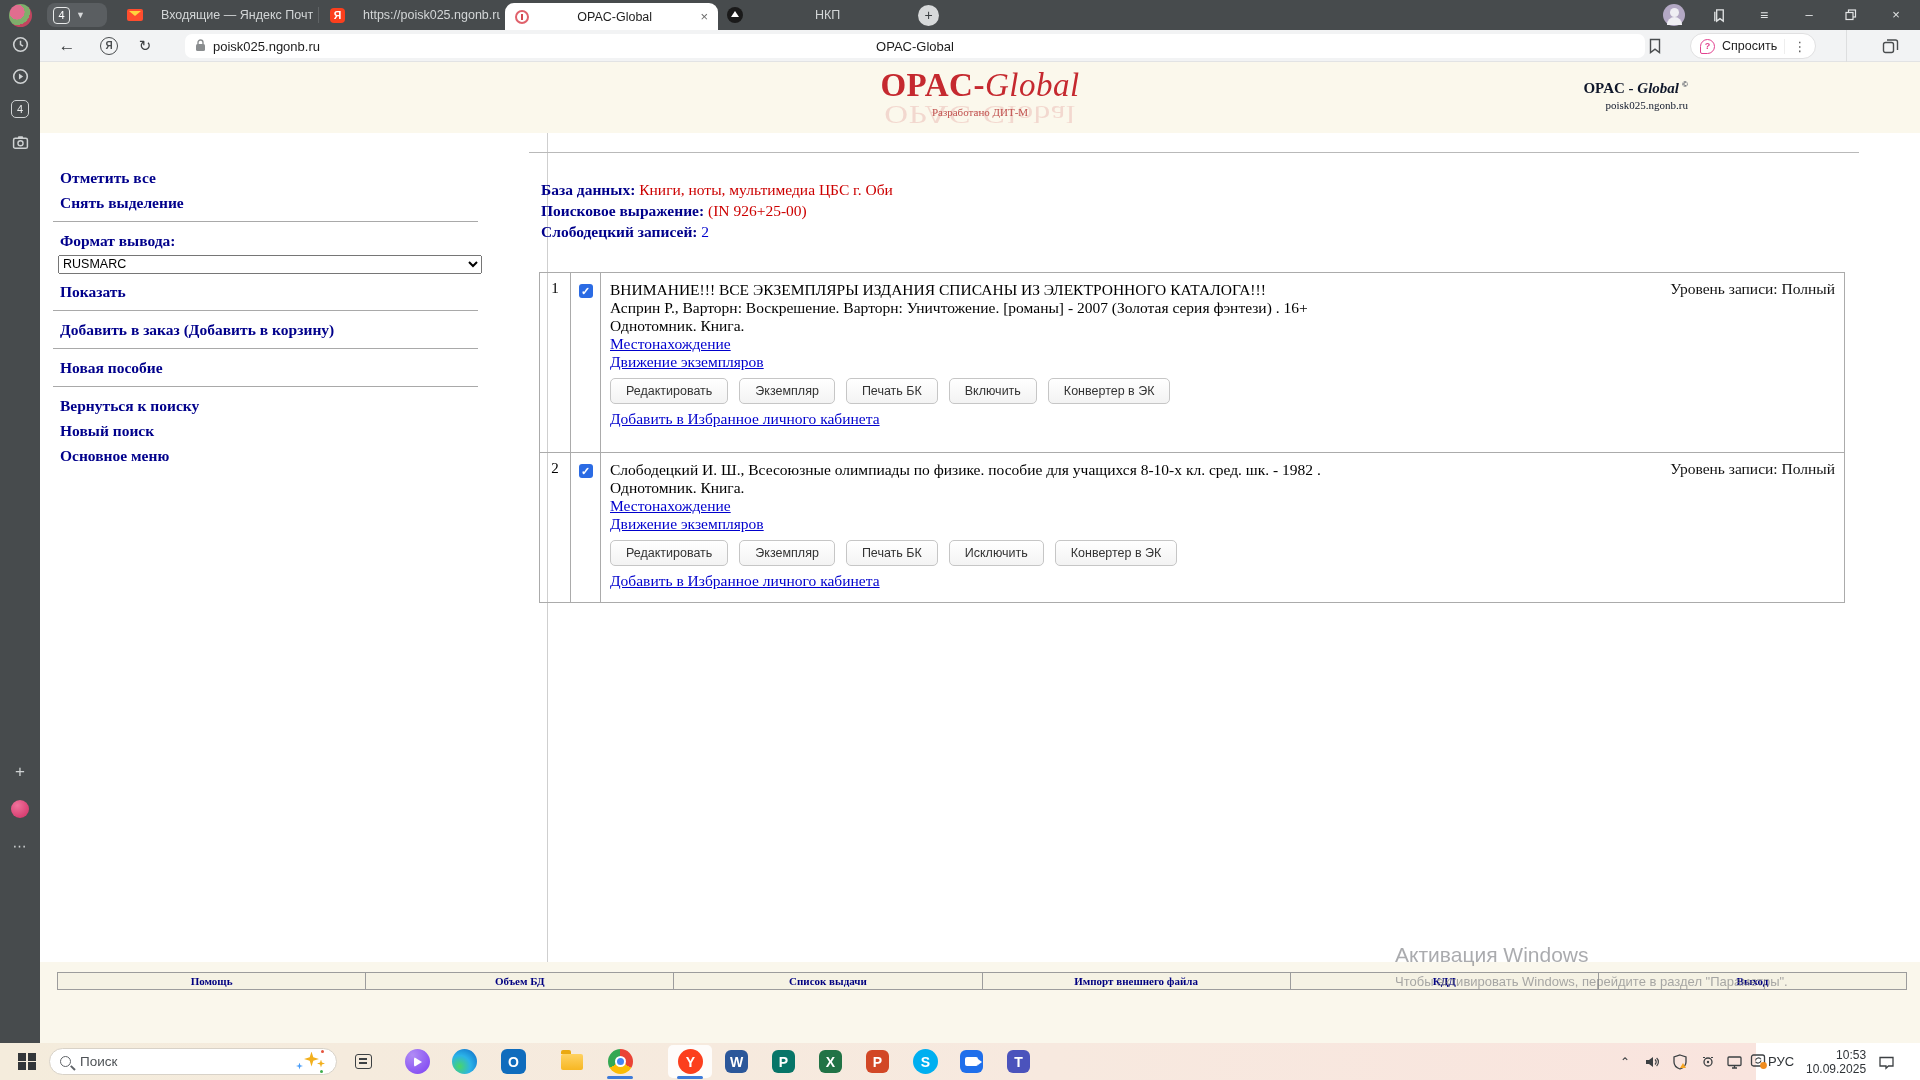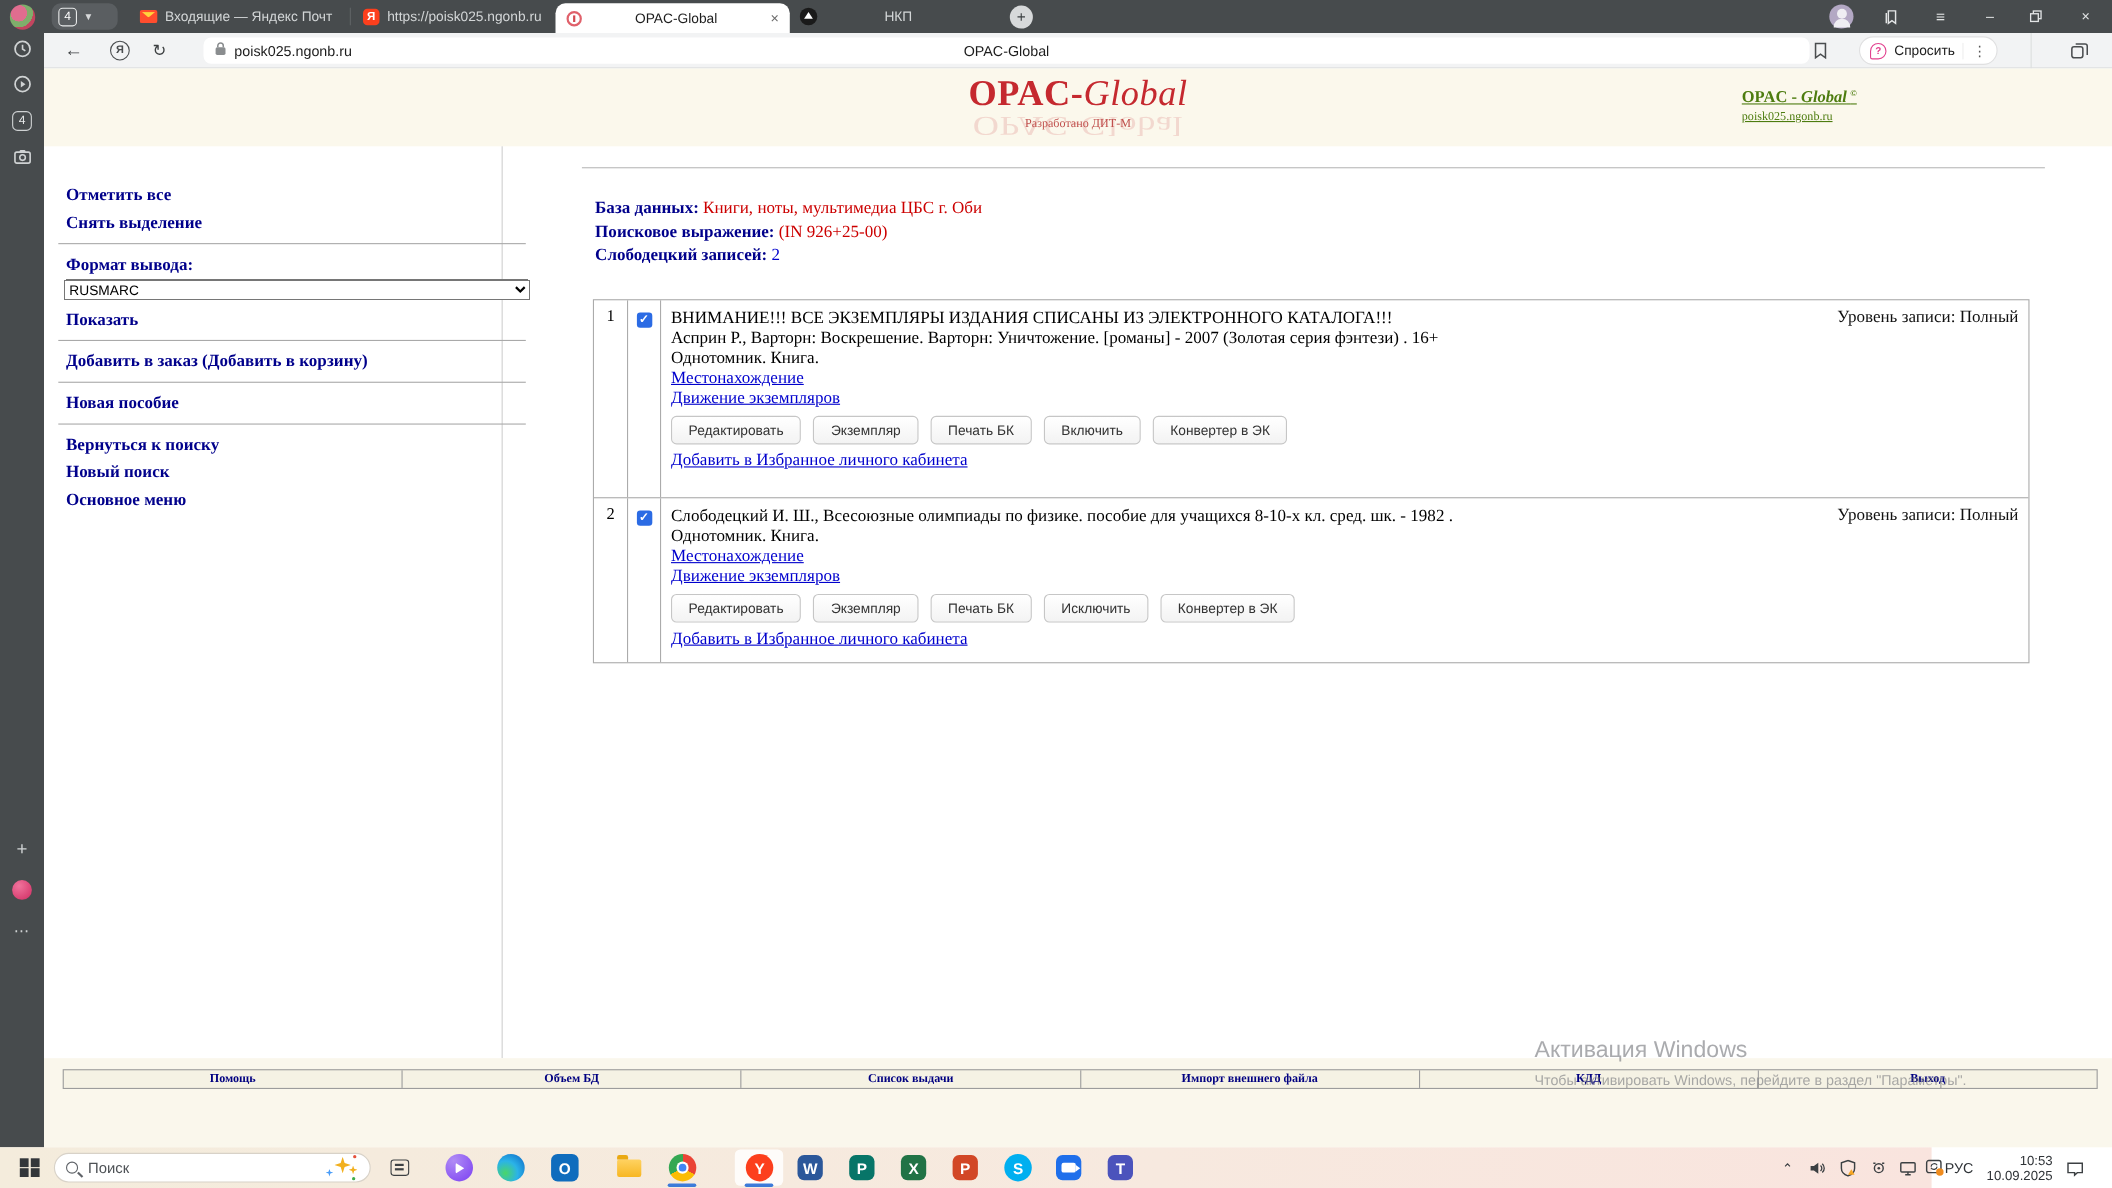--- a/index.html
+++ b/index.html
@@ -16,21 +16,21 @@
     color:#e8eaea; font-size:11px; line-height:16px; text-align:center; }
   .pink-dot { display:inline-block; width:18px; height:18px; border-radius:50%;
     background:radial-gradient(circle at 35% 30%, #f0739c, #d02c62); }
 
   #tabcounter { position:absolute; left:47px; top:3px; width:60px; height:24px; background:#5a5e61;
     border-radius:8px; display:flex; align-items:center; padding:0 6px; gap:6px; }
   #tabcounter .num { width:17px; height:17px; border:1.5px solid #e8eaea; border-radius:4px; color:#fff;
     font-size:11px; line-height:15px; text-align:center; }
   #tabcounter .chev { color:#d7d9da; font-size:9px; }
 
-  .tab { position:absolute; top:0; height:30px; display:flex; align-items:center; gap:7px;
+  .tab { position:absolute; top:0; height:30px; display:flex; align-items:center; gap:18px;
     color:#d3d6d7; font-size:12.5px; white-space:nowrap; overflow:hidden; }
   .tab .fav { flex:0 0 auto; }
   .tab-div { position:absolute; top:7px; width:1px; height:16px; background:#5f6365; }
   #tab-active { position:absolute; left:505px; top:3px; width:213px; height:27px; background:#ffffff;
     border-radius:9px 9px 0 0; display:flex; align-items:center; gap:8px; padding:0 10px; color:#1d1d1d;
     font-size:12.5px; z-index:2; }
   #tab-active .close { margin-left:auto; color:#6b6b6b; font-size:13px; }
   .fav-mail { width:16px; height:12px; background:#ff4d2e; border-radius:2px; position:relative; }
   .fav-mail:before { content:""; position:absolute; left:2px; top:2px; right:2px; height:5px;
     background:#ffd43d; clip-path:polygon(0 0,100% 0,50% 100%); }
@@ -74,27 +74,27 @@
   
   #page { position:absolute; left:40px; top:62px; width:1880px; height:981px; background:#fff;
     font-family:"Liberation Serif", serif; }
   #pghead { position:absolute; left:0; top:0; width:1880px; height:71px; background:#fbf8ec; }
   #logo { position:absolute; left:0; right:0; top:7px; text-align:center; color:#c5292f;
     font-size:33px; letter-spacing:.5px; line-height:32px; }
   #logo .b { font-weight:bold; } #logo .i { font-style:italic; }
   #logo-refl { position:absolute; left:0; right:0; top:36px; text-align:center; color:#c5292f; font-size:33px;
     letter-spacing:.5px; transform:scaleY(-.75); opacity:.15; line-height:32px; }
   #developed { position:absolute; left:0; right:0; top:44px; text-align:center; color:#c0504d; font-size:11px; }
-  #corner { position:absolute; right:232px; top:18px; text-align:left; color:#4d7c0f;text-decoration:underline; }
+  #corner { position:absolute; right:232px; top:18px; text-align:right; color:#0f172a; }
   #corner .t { font-size:15px; font-weight:bold; }
   #corner .t .i { font-style:italic; }
   #corner sup { font-size:8px; }
   #corner .d { font-size:11px; margin-top:2px; }
 
-  #sidebar { position:absolute; left:0; top:71px; width:417px; height:829px; border-right:1px solid #cfcfcf;
+  #sidebar { position:absolute; left:0; top:71px; width:508px; height:829px; border-right:1px solid #cfcfcf;
     padding:36px 0 0 20px; }
   .sb-link { display:block; color:#00008b; font-weight:bold; font-size:15.5px; text-decoration:none;
     margin-bottom:7px; cursor:pointer; }
   .sb-hr { border:none; border-top:1px solid #a9a9a9; margin:9px 26px 10px -7px; width:425px; }
   .sb-label { color:#00008b; font-weight:bold; font-size:15.5px; margin-bottom:4px; }
   #fmt-select { width:424px; height:19px; font-size:12.5px; font-family:"Liberation Sans",sans-serif;
     margin-left:-2px; margin-bottom:9px; }
 
   #main { position:absolute; left:477px; top:71px; width:1403px; height:621px; }
   #main-topline { position:absolute; left:12px; top:19px; width:1330px; border-top:1px solid #b9b9b9; }

